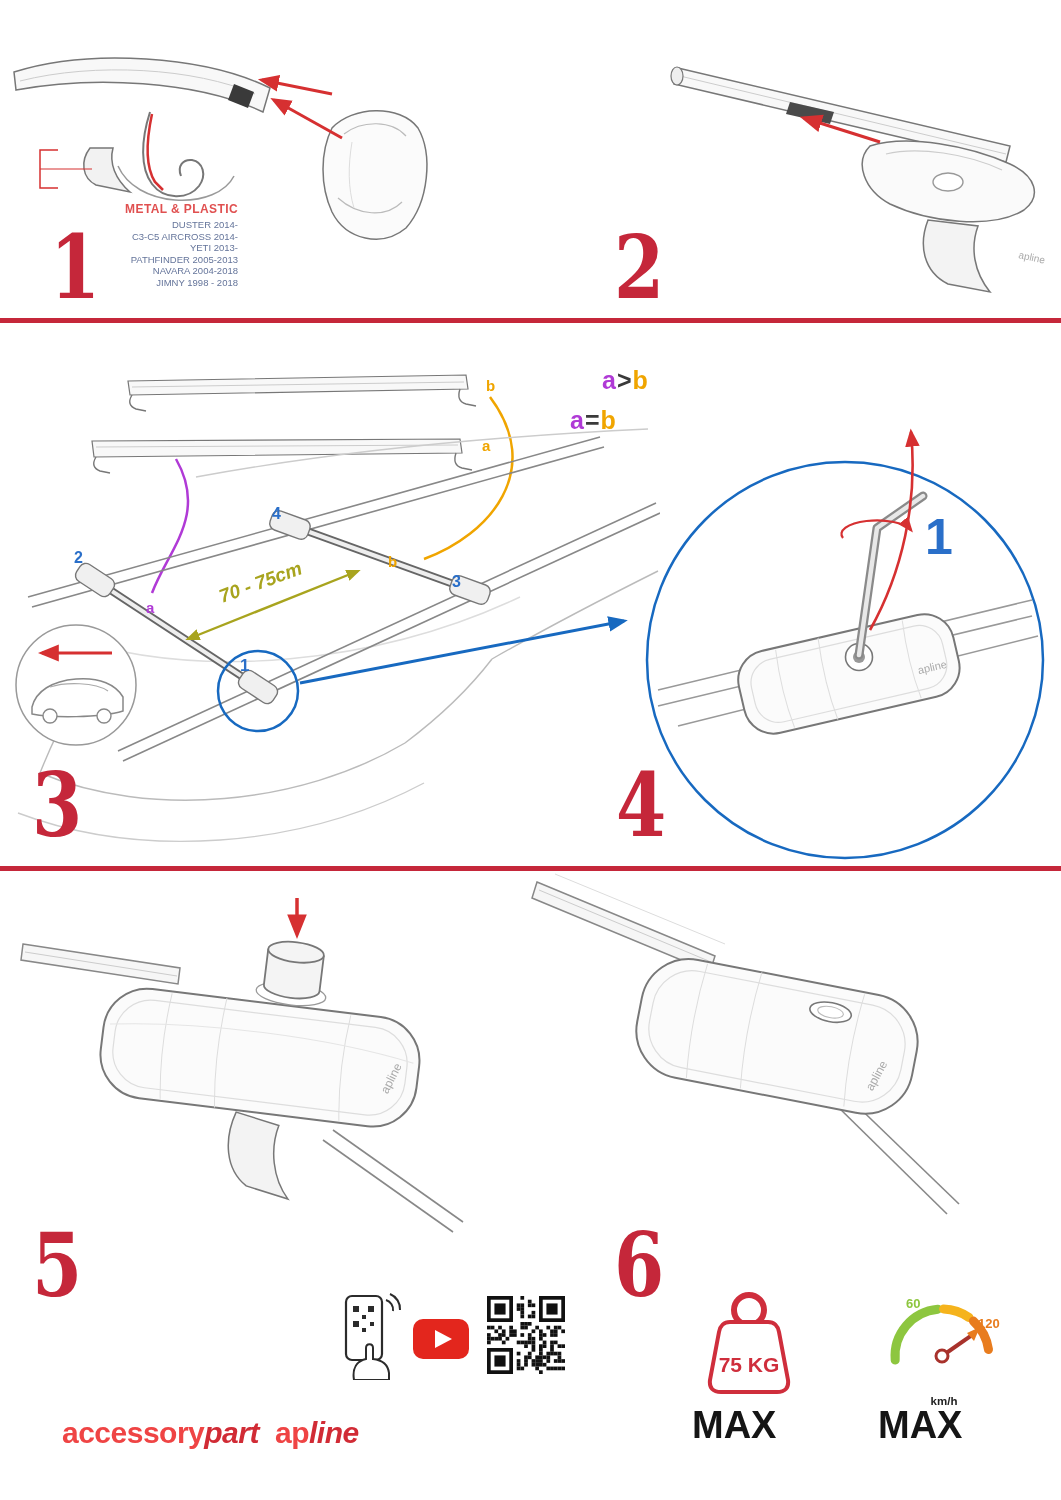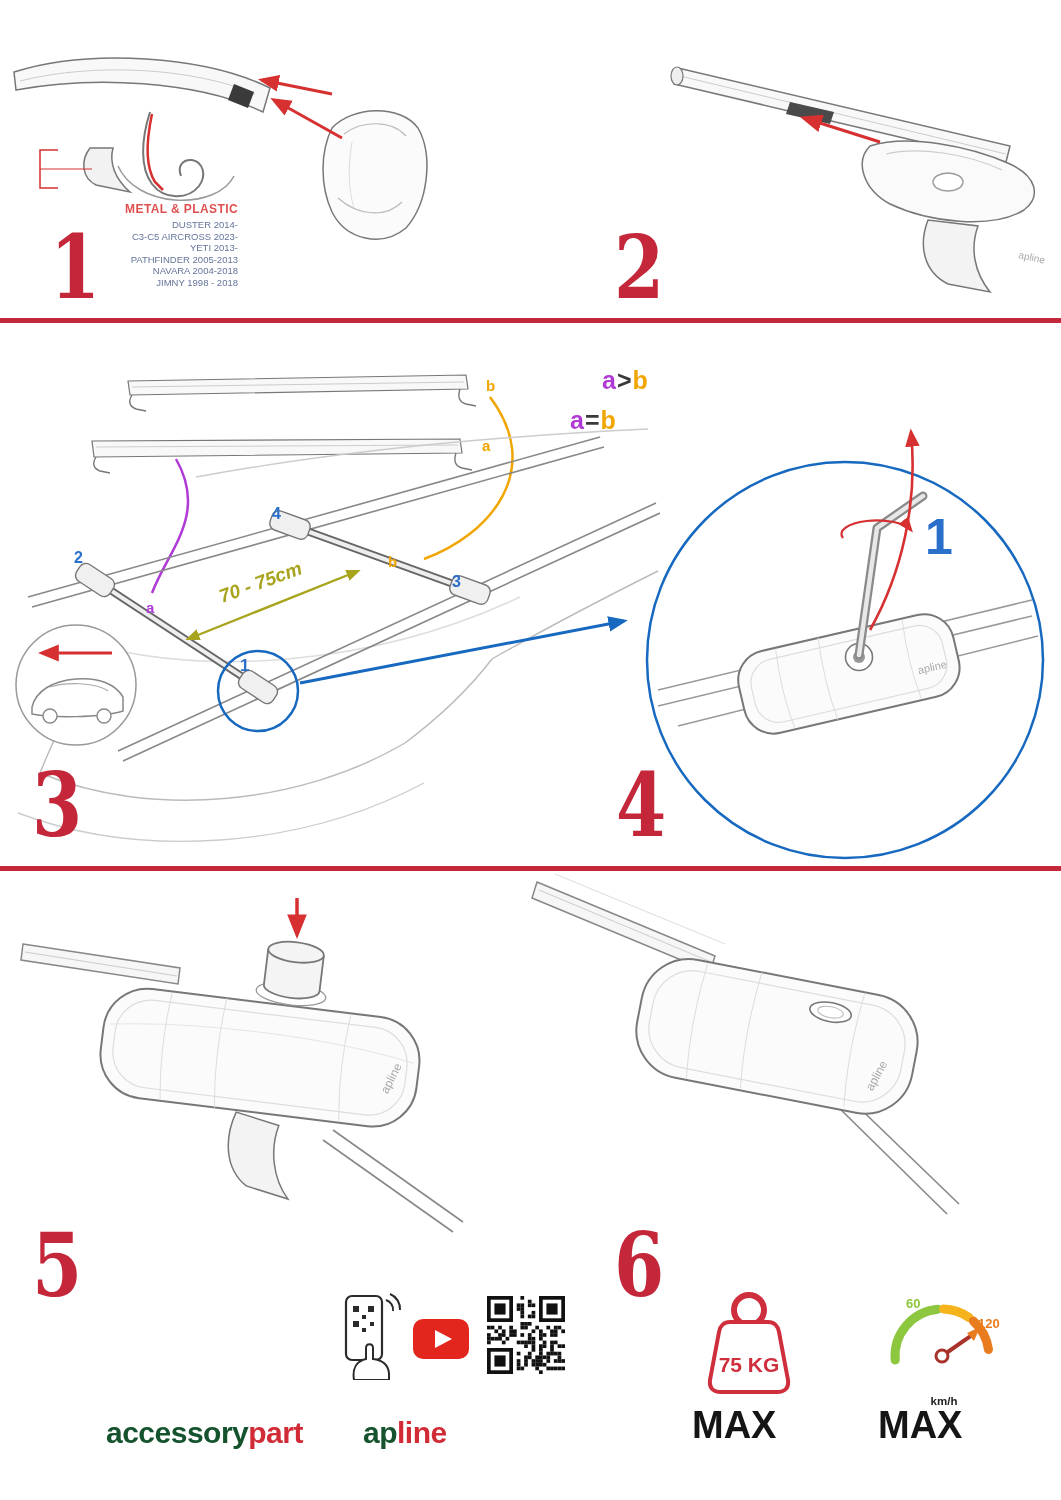--- a/index.html
+++ b/index.html
@@ -14,22 +14,22 @@
   .legend{font-size:25px;font-weight:700;letter-spacing:1px;}
   .lg-a{color:#b03ad6;}
   .lg-op{color:#3a3a3a;}
   .lg-b{color:#f0a500;}
   .seq{font-size:42px;font-weight:700;letter-spacing:1px;}
   .seq-gray{color:#98a2ac;}
   .seq-blue{color:#2a6fc9;}
   .big-one{font-size:50px;font-weight:700;color:#2a6fc9;}
   .product{font-size:54px;font-weight:700;color:#232a7e;letter-spacing:7px;}
   .brandline{font-size:30px;font-weight:700;letter-spacing:-0.5px;white-space:nowrap;}
-  .brand-dark{color:#14532d;margin-left:44px;}
-  .brand-red{color:#d12b35;}
+  .brand-dark{color:#ef4444;}
+  .brand-red{color:#d12b35;font-style:italic;}
   .brand-gap{display:inline-block;width:16px;}
   .max-label{font-size:38px;font-weight:700;color:#151515;text-align:left;}
   svg text{font-family:"Liberation Sans",sans-serif;}
   .svgtxt-blue{fill:#2a6fc9;font-weight:bold;}
 </style>
 </head>
 <body>
 
 <div class="page">
 
@@ -61,21 +61,21 @@
     <path d="M332,98 C352,76 400,74 418,98 C433,124 429,172 406,198 C382,218 346,210 332,182 C320,156 320,122 332,98 Z" fill="#fbfbfb" stroke="#777" stroke-width="1.5"></path>
     <path d="M344,104 C362,90 392,90 406,106" fill="none" stroke="#bbb" stroke-width="1.2"></path>
     <path d="M338,168 C358,186 386,188 402,172" fill="none" stroke="#bbb" stroke-width="1.2"></path>
     <path d="M352,112 C348,136 348,158 354,178" fill="none" stroke="#ddd" stroke-width="1"></path>
     <line x1="342" y1="108" x2="274" y2="70" stroke="#d63031" stroke-width="3" marker-end="url(#arrR)"></line>
   </svg>
 
   <div class="abs" style="left:58px;top:202px;width:180px;text-align:right;">
     <div class="material">METAL &amp; PLASTIC</div>
     <div class="model">DUSTER 2014-</div>
-    <div class="model">C3-C5 AIRCROSS 2023-</div>
+    <div class="model">C3-C5 AIRCROSS 2014-</div>
     <div class="model">YETI 2013-</div>
     <div class="model">PATHFINDER 2005-2013</div>
     <div class="model">NAVARA 2004-2018</div>
     <div class="model">JIMNY 1998 - 2018</div>
   </div>
 
   <div class="step-num" style="left:50px;top:230px;">1</div>
 
   <svg class="abs" style="left:618px;top:50px" width="443" height="265" viewBox="0 0 443 265">
     <path d="M60,18 L392,96 L388,112 L56,34 Z" fill="#f8f8f8" stroke="#777" stroke-width="1.5"></path>

